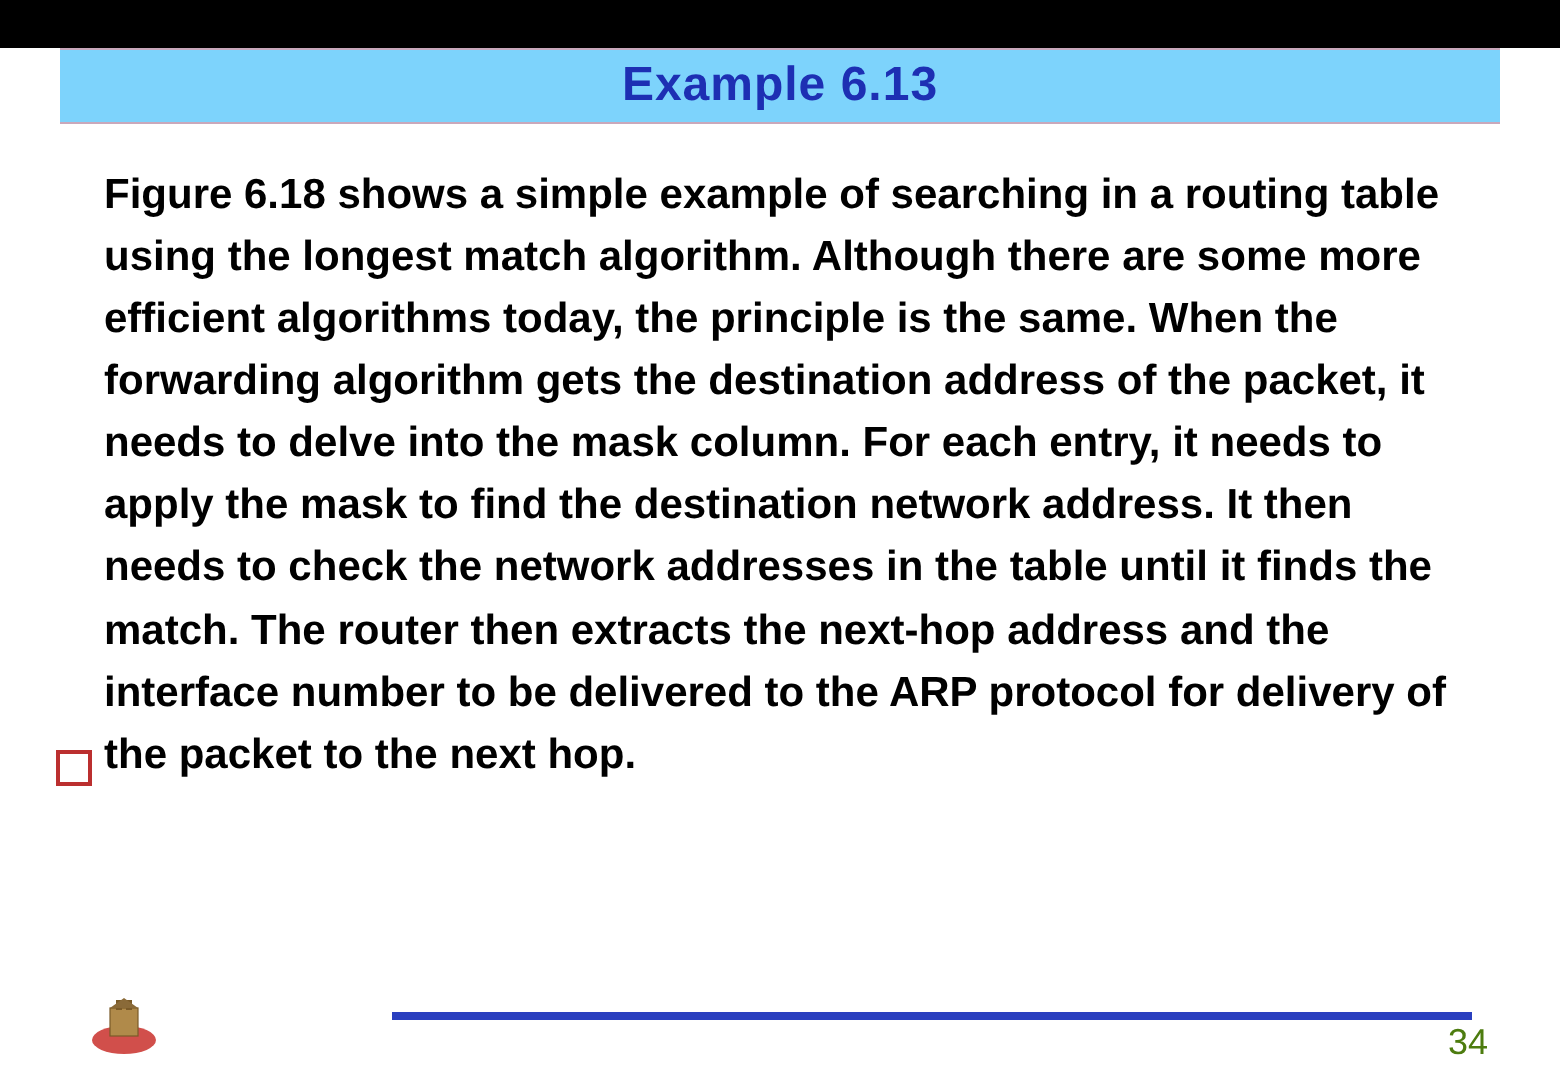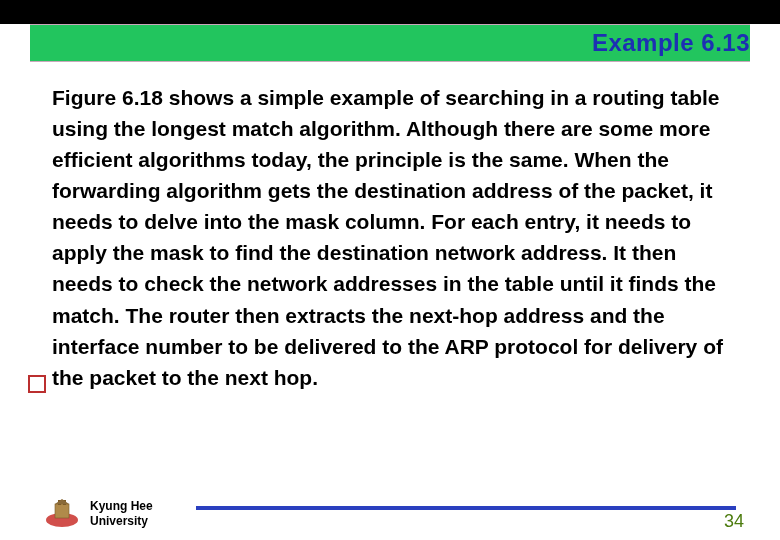--- a/index.html
+++ b/index.html
@@ -11,24 +11,24 @@
     position: relative;
     overflow: hidden;
   }
   .topbar {
     width: 100%;
     height: 24px;
     background: #000000;
   }
   .title-band {
     margin: 0 30px 0 30px;
-    background: #22c55e;
+    background: #7dd3fc;
     border-top: 1px solid #c9a8bb;
     border-bottom: 1px solid #c9a8bb;
-    text-align: right;
+    text-align: center;
     padding: 4px 0;
   }
   .title-band .title {
     font-size: 24px;
     font-weight: bold;
     color: #1d2fb3;
     letter-spacing: 0.5px;
   }
   .body-area {
     padding: 20px 44px 0 54px;
@@ -108,19 +108,15 @@
 </div>
 
 <div class="footer">
   <svg class="logo" viewBox="0 0 40 30">
     <ellipse cx="20" cy="22" rx="16" ry="7" fill="#c9302c" opacity="0.85"></ellipse>
     <rect x="13" y="6" width="14" height="14" fill="#b08a4a" stroke="#7a5a28" stroke-width="0.6"></rect>
     <rect x="16" y="2" width="3" height="5" fill="#7a5a28"></rect>
     <rect x="21" y="2" width="3" height="5" fill="#7a5a28"></rect>
     <path d="M13 6 L20 1 L27 6 Z" fill="#8a6a38"></path>
   </svg>
-  <div class="uni">
-    <div>Kyung Hee</div>
-    <div>University</div>
-  </div>
   <div class="footer-line"></div>
   <div class="page-num">34</div>
 </div>
 
 </body></html>

